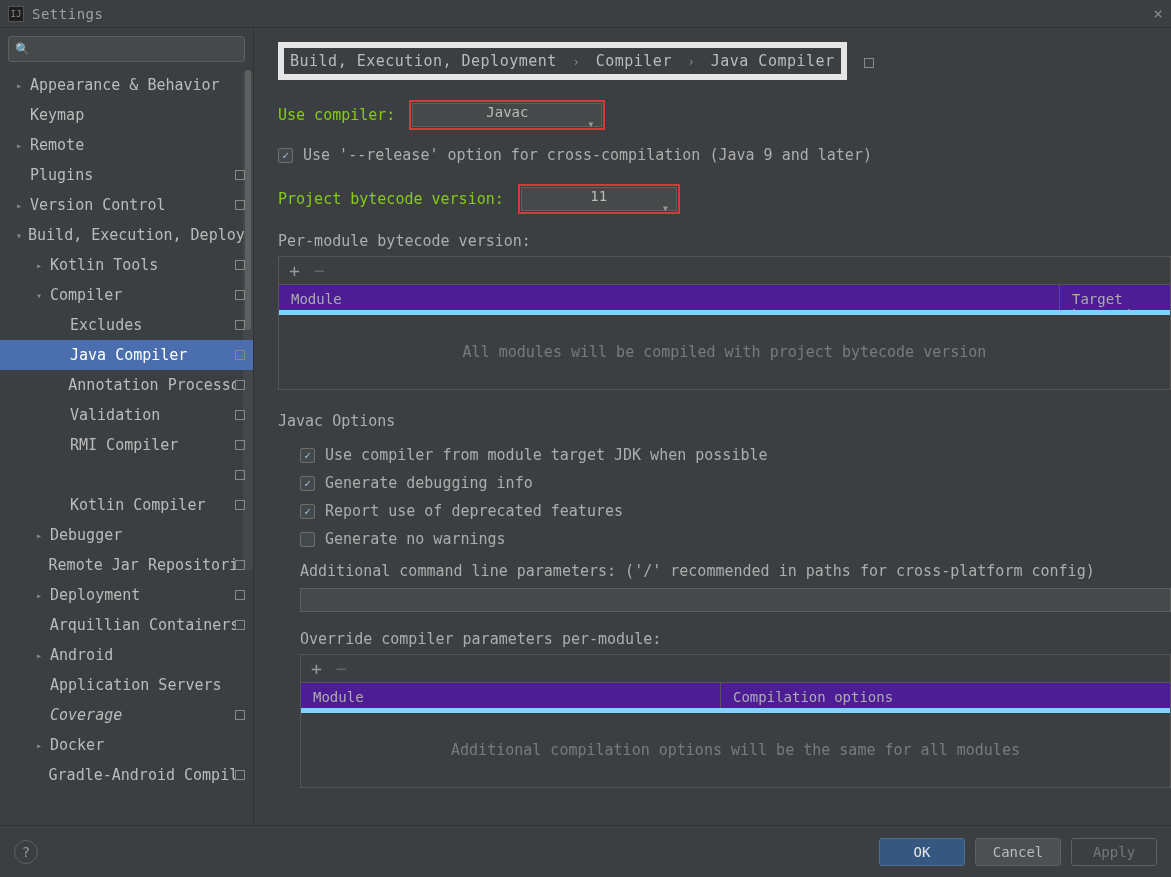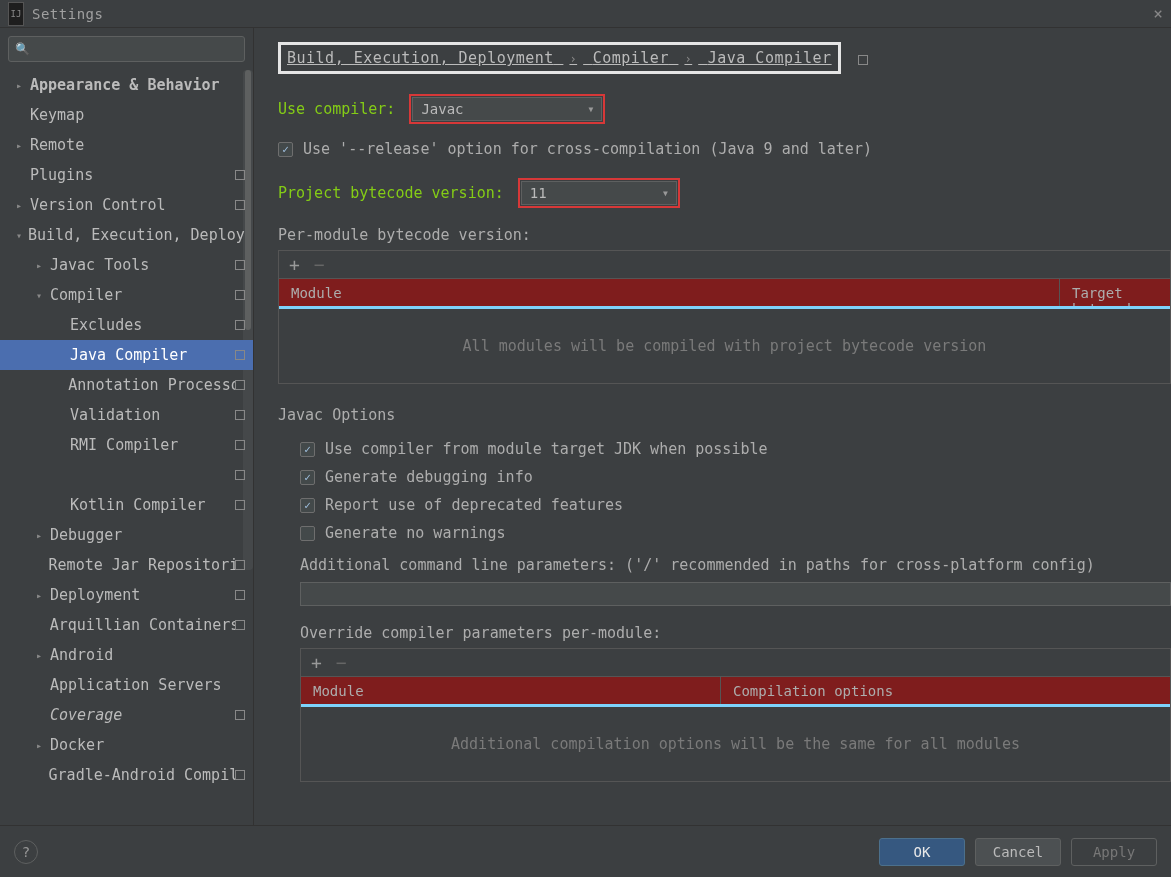--- a/index.html
+++ b/index.html
@@ -15,21 +15,21 @@
 }
 .titlebar {
   height: 28px;
   display: flex;
   align-items: center;
   padding: 0 8px;
   background: #3c3f41;
   border-bottom: 1px solid #323232;
 }
 .titlebar .app-icon {
-  width: 16px; height: 24px;
+  width: 16px; height: 16px;
   background: #1e1e1e;
   border: 1px solid #555;
   margin-right: 8px;
   display:flex;align-items:center;justify-content:center;
   font-size:9px;color:#888;
 }
 .titlebar .title { color: #a0a0a0; font-size: 14px; letter-spacing: 0.5px;}
 .titlebar .close {
   margin-left: auto;
   color: #888;
@@ -110,42 +110,42 @@
 }
 .content {
   flex: 1;
   padding: 14px 0 0 24px;
   overflow: hidden;
   color:#adadad;
 }
 .breadcrumb {
   font-size: 15px;
   color: #bbbbbb;
-  border: 3px solid #e5e5e5;
+  border: 6px solid #e5e5e5;
   padding: 4px 6px;
   display: inline-block;
   letter-spacing: 0.5px;
-  text-decoration: underline;
 }
 .bc-sep { color: #888; margin: 0 6px; font-size:12px;}
 .bc-mod{
   display:inline-block;width:10px;height:10px;border:1px solid #888;margin-left:10px;vertical-align:middle;
 }
 .section { margin-top: 20px; display:flex; align-items:center; gap:14px; font-size:15px;}
 .section label { color:#84cc16; }
 .dropdown {
   background: #45494a;
   border: 1px solid #5e6060;
   height: 24px;
   display: flex;
   align-items: center;
   padding: 0 8px;
   color: #bbbbbb;
   position: relative;
   font-size:14px;
+  flex-direction:column;
 }
 .dropdown .dd-arrow {
   margin-left: auto;
   font-size: 8px;
   color: #999;
 }
 .red-box { border: 2px solid #d73838; padding:1px;}
 .cbrow {
   margin-top: 16px;
   display:flex;align-items:center;gap:10px;
@@ -169,21 +169,21 @@
   border:1px solid #555;
   background:#3c3f41;
 }
 .table-toolbar{
   height:28px;border-bottom:1px solid #555;display:flex;align-items:center;padding:0 10px;gap:14px;
   background:#3c3f41;
 }
 .table-toolbar .tbtn{color:#999;font-size:18px;cursor:pointer;line-height:1;}
 .table-toolbar .tbtn.disabled{color:#666;}
 .table-head{
-  height:30px;display:flex;border-bottom:3px solid #7dd3fc;background:#7f1d1d;
+  height:30px;display:flex;border-bottom:5px solid #7dd3fc;background:#4c1d95;
 }
 .table-head .th{padding:6px 12px;font-size:14px;color:#adadad;border-right:1px solid #555;}
 .table-body{
   padding:28px 10px;text-align:center;color:#7a7a7a;font-size:15px;
   background:#3c3f41;
 }
 .txtfield{
   background:#45494a;border:1px solid #5e6060;height:24px;width:100%;margin-top:8px;
 }
 .footer {
@@ -224,21 +224,21 @@
 
 <div class="body">
   <div class="sidebar">
     <div class="search-box">
       <span class="mag">🔍</span>
     </div>
     <div class="tree" id="tree">
       <div class="tree-scrollbar"></div>
     <div class="tree-item">
           <span class="chev">▸</span>
-          <span style="overflow: hidden; font-weight: bold;">Appearance &amp; Behavior</span>
+          <span style="overflow: hidden;">Appearance &amp; Behavior</span>
         </div>
         <div class="tree-item">
           <span class="chev"></span>
           <span style="overflow: hidden;">Keymap</span>
         </div>
         <div class="tree-item">
           <span class="chev">▸</span>
           <span style="overflow: hidden;">Remote</span>
         </div>
         <div class="tree-item">
@@ -250,21 +250,21 @@
           <span class="chev">▸</span>
           <span style="overflow: hidden;">Version Control</span>
           <span class="mod-icon"></span>
         </div>
         <div class="tree-item">
           <span class="chev">▾</span>
           <span style="overflow: hidden;">Build, Execution, Deployment</span>
         </div>
         <div class="tree-item lvl1">
           <span class="chev">▸</span>
-          <span style="overflow: hidden;">Javac Tools</span>
+          <span style="overflow: hidden;">Kotlin Tools</span>
           <span class="mod-icon"></span>
         </div>
         <div class="tree-item lvl1">
           <span class="chev">▾</span>
           <span style="overflow: hidden;">Compiler</span>
           <span class="mod-icon"></span>
         </div>
         <div class="tree-item lvl2">
           <span class="chev"></span>
           <span style="overflow: hidden;">Excludes</span>

